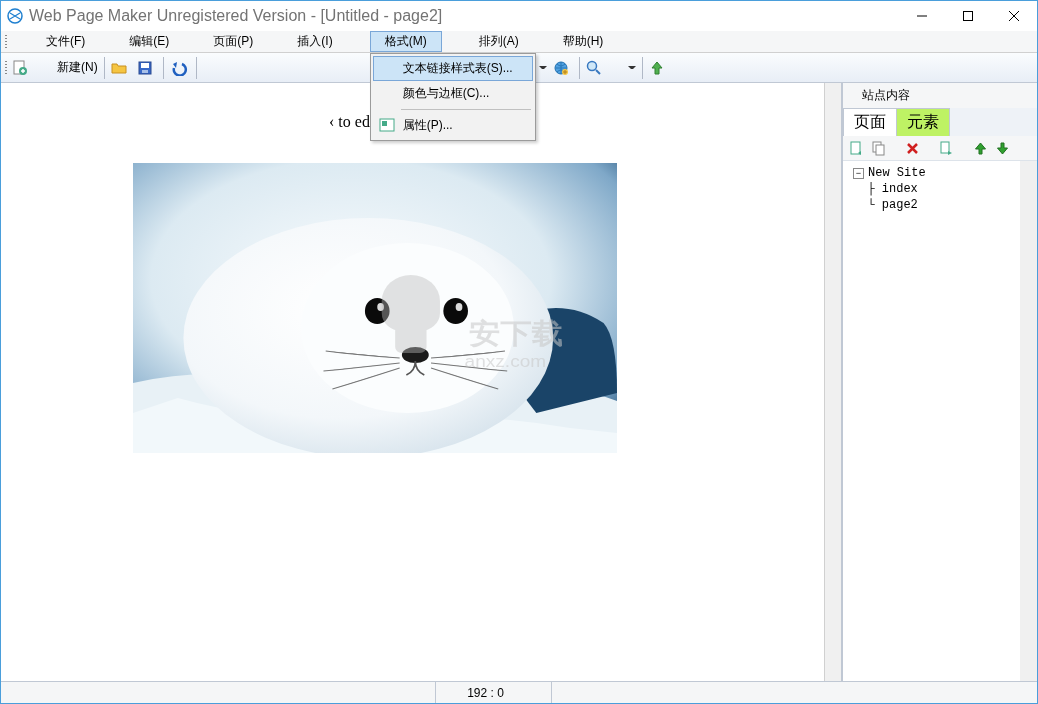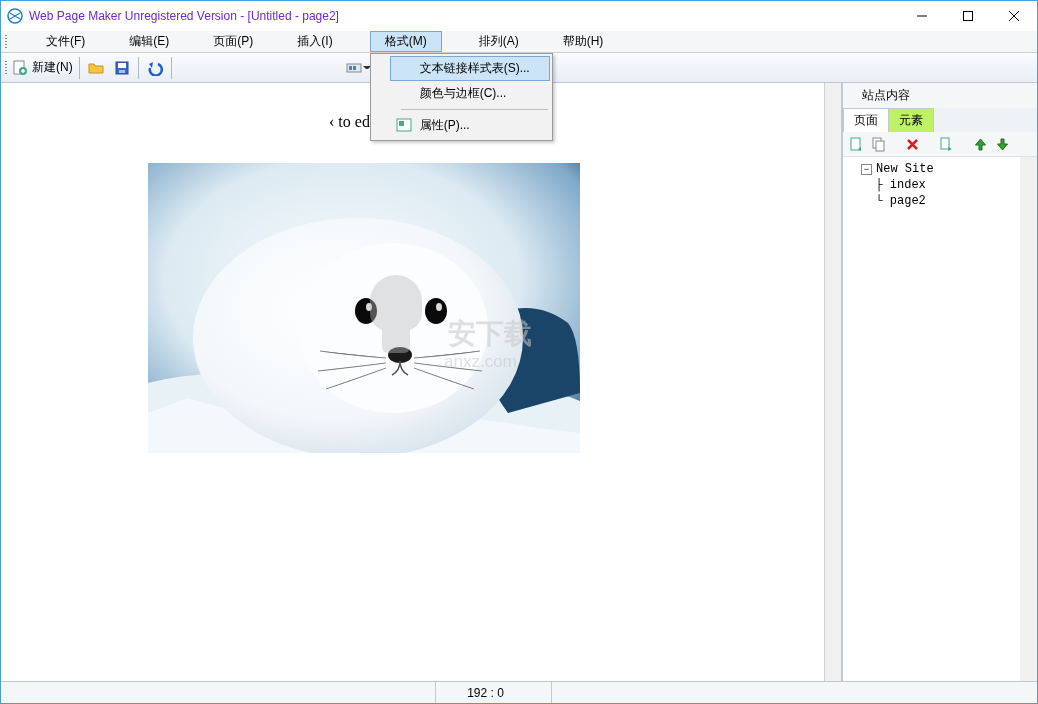--- a/index.html
+++ b/index.html
@@ -1,52 +1,52 @@
 <!DOCTYPE html>
 <html><head>
 <meta charset="utf-8">
 <style>
 * { box-sizing: border-box; margin: 0; padding: 0; }
 body { font-family: "Microsoft YaHei", "Segoe UI", Tahoma, sans-serif; font-size: 12px; background: #fff; overflow: hidden; }
 .window { width: 1038px; height: 704px; border: 1px solid #4a9edb; display: flex; flex-direction: column; background: #fff; }
 .titlebar { height: 30px; display: flex; align-items: center; padding: 0 0 0 6px; background: #fff; }
 .titlebar .app-icon { width: 16px; height: 16px; margin-right: 6px; }
-.titlebar .title { flex: 1; font-size: 12px; color: #6d28d9; }
+.titlebar .title { flex: 1; font-size: 16px; color: #737373; }
 .win-controls { display: flex; }
 .win-btn { width: 46px; height: 30px; display: flex; align-items: center; justify-content: center; cursor: pointer; }
 .menubar { height: 22px; display: flex; align-items: stretch; border-bottom: 1px solid #d0d0d0; background: #f5f6f7; padding-left: 2px; gap: 30px; }
 .grip { width: 6px; display: flex; align-items: center; justify-content: center; }
 .grip::before { content: ""; width: 2px; height: 14px; background: repeating-linear-gradient(#888 0 1px, transparent 1px 3px); }
 .menu-item { padding: 0 7px; display: flex; align-items: center; cursor: pointer; position: relative; }
 .menu-item.open { background: #cce4f7; border: 1px solid #7aa7d8; padding: 0 14px; }
 .dropdown { position: absolute; top: 21px; left: -1px; background: #f2f2f2; border: 1px solid #9b9b9b; box-shadow: 2px 2px 3px rgba(0,0,0,0.2); min-width: 164px; z-index: 100; padding: 2px; }
-.dropdown-item { padding: 4px 20px 4px 30px; cursor: pointer; white-space: nowrap; position: relative; margin-left: 17px; }
+.dropdown-item { padding: 4px 20px 4px 30px; cursor: pointer; white-space: nowrap; position: relative; }
 .dropdown-item.highlight { background: #cce4f7; border: 1px solid #7aa7d8; padding: 3px 19px 3px 29px; }
 .dropdown-item .di-icon { position: absolute; left: 6px; top: 4px; width: 16px; height: 16px; }
 .dropdown-sep { height: 1px; background: #c0c0c0; margin: 3px 2px 3px 28px; }
 .toolbar { height: 30px; display: flex; align-items: center; background: linear-gradient(#fafcfe, #e8eef6); border-bottom: 1px solid #c0c8d4; padding-left: 2px; }
 .tb-sep { width: 1px; height: 22px; background: #b0b8c6; margin: 0 3px; }
-.tb-btn { height: 26px; min-width: 26px; display: flex; align-items: center; justify-content: center; padding: 6px 3px; cursor: pointer; border-radius: 2px; }
+.tb-btn { height: 26px; min-width: 26px; display: flex; align-items: center; justify-content: flex-start; padding: 6px 3px; cursor: pointer; border-radius: 2px; gap: 25px; }
 .tb-btn .lbl { margin-left: 4px; }
 .tb-dd { width: 8px; margin-left: 1px; }
 .tb-dd::after { content: ""; border: 3px solid transparent; border-top-color: #333; display: block; margin-top: 3px; }
 .workspace { flex: 1; display: flex; min-height: 0; }
 .canvas-area { flex: 1; background: #fff; position: relative; overflow: hidden; border-right: 1px solid #c0c8d4; }
 .canvas-area .vscroll { position: absolute; right: 0; top: 0; bottom: 0; width: 17px; background: #f0f0f0; border-left: 1px solid #d0d0d0; }
 .text-obj { position: absolute; left: 328px; top: 30px; font-family: "Times New Roman", serif; font-size: 16px; color: #000; }
-.img-obj { position: absolute; left: 147px; top: 80px; width: 432px; height: 290px; background: linear-gradient(135deg, #d8e8f0 0%, #b8d8e8 15%, #f0f5f8 30%, #fafcfd 48%, #f0f5f8 62%, #c8e0ec 78%, #3a6890 92%, #1a4870 100%); overflow: hidden; display: block; }
+.img-obj { position: absolute; left: 132px; top: 80px; width: 484px; height: 290px; background: linear-gradient(135deg, #d8e8f0 0%, #b8d8e8 15%, #f0f5f8 30%, #fafcfd 48%, #f0f5f8 62%, #c8e0ec 78%, #3a6890 92%, #1a4870 100%); overflow: hidden; display: block; }
 .img-obj svg { width: 100%; height: 100%; display: block; }
 .sidepanel { width: 195px; background: #f5f6f7; display: flex; flex-direction: column; border-left: 1px solid #c0c8d4; }
 .sidepanel-title { padding: 4px 19px; font-size: 12px; background: #f5f6f7; }
 .tabs { display: flex; background: #eef2f7; }
-.tab { padding: 3px 10px; border: 1px solid #c0c8d4; border-bottom: none; background: #fff; margin-right: -1px; cursor: pointer; font-size: 12px; }
+.tab { padding: 3px 10px; border: 1px solid #c0c8d4; border-bottom: none; background: #fff; margin-right: -1px; cursor: pointer; font-size: 16px; }
 .tab.inactive { background: #bef264; font-family: Liberation Mono, monospace; }
 .side-toolbar { display: flex; gap: 4px; padding: 3px 4px; background: #f5f6f7; border-bottom: 1px solid #dde3ea; }
 .side-btn { width: 18px; height: 18px; display: flex; align-items: center; justify-content: center; cursor: pointer; }
-.tree { padding: 4px 18px; font-family: "Courier New", monospace; font-size: 12px; line-height: 16px; flex: 1; background: #fff; }
+.tree { padding: 4px 10px; font-family: "Courier New", monospace; font-size: 12px; line-height: 16px; flex: 1; background: #fff; }
 .tree-row { white-space: pre; }
 .tree-toggle { display: inline-block; width: 11px; height: 11px; border: 1px solid #888; text-align: center; line-height: 9px; font-size: 9px; margin-right: 4px; cursor: pointer; font-family: sans-serif; }
 .side-scroll { width: 17px; background: #f0f0f0; }
 .sidepanel-body { flex: 1; display: flex; min-height: 0; }
 .statusbar { height: 22px; border-top: 1px solid #c0c8d4; display: flex; align-items: center; background: #f5f6f7; gap: 16px; }
 .status-cell { border-left: 1px solid #c0c8d4; padding: 0 10px; height: 100%; display: flex; align-items: center; }
 .status-cell.first { border-left: none; flex: 0 0 418px; }
 </style>
 </head>
 <body>

